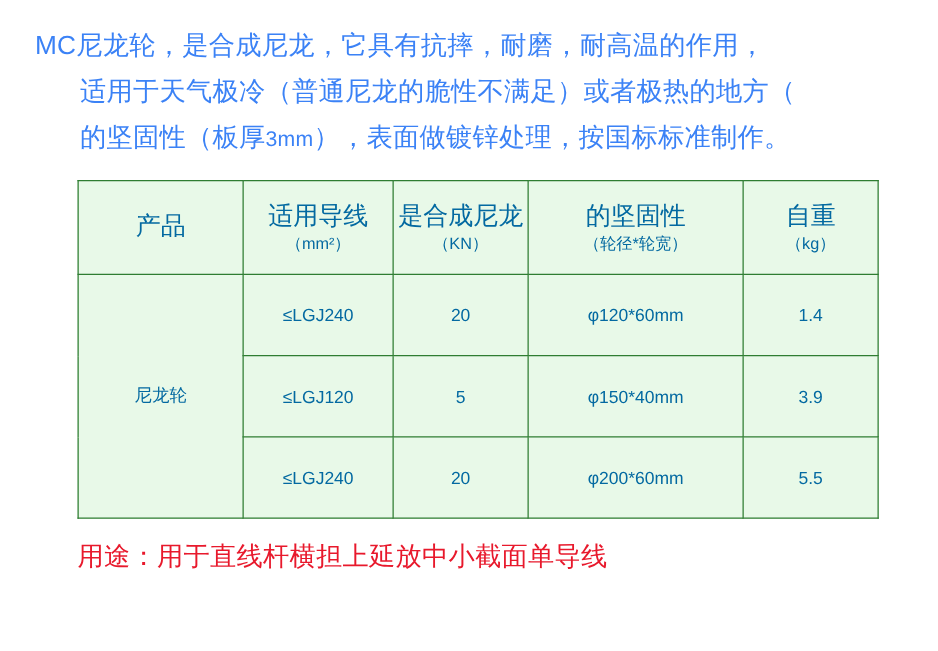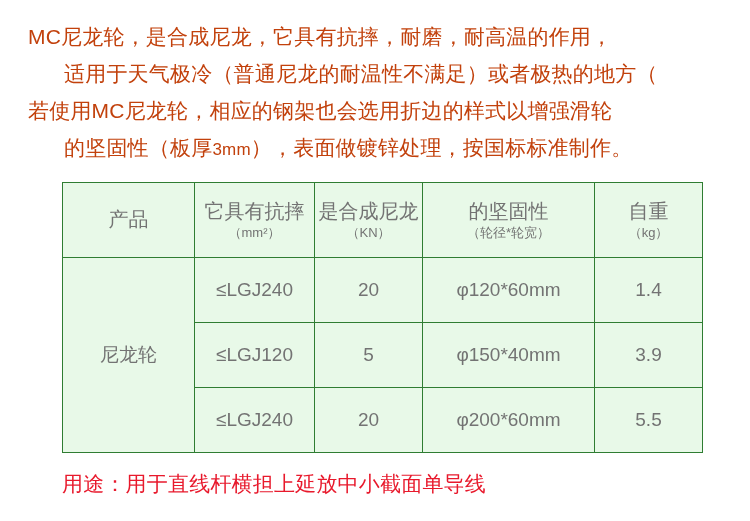--- a/index.html
+++ b/index.html
@@ -17,21 +17,21 @@
   .page {
     position: relative;
     width: 750px;
     height: 521px;
     box-sizing: border-box;
     padding: 18px 28px 0 28px;
   }
   .para {
     font-size: 21px;
     line-height: 37px;
-    color: #c2410c;
+    color: #3b82f6;
     letter-spacing: 0.2px;
     margin: 0;
   }
   .para p {
     margin: 0;
     text-indent: 0;
   }
   .para .indent {
     padding-left: 36px;
   }
@@ -42,30 +42,30 @@
     margin: 14px 0 0 34px;
     border-collapse: collapse;
     width: 640px;
     background: #e8f9e8;
     table-layout: fixed;
   }
   table.spec td {
     border: 1px solid #2f7d32;
     text-align: center;
     vertical-align: middle;
-    color: #737373;
+    color: #0369a1;
     padding: 6px 2px;
   }
   table.spec tr.head td {
     height: 62px;
     font-size: 20px;
   }
   table.spec tr.body td {
     height: 52px;
-    font-size: 19px;
+    font-size: 14px;
   }
   .unit {
     display: block;
     font-size: 13px;
     line-height: 16px;
     margin-top: 2px;
   }
   .colname {
     display: block;
     line-height: 24px;
@@ -87,41 +87,40 @@
   .c-spec { width: 172px; }
   .c-weight { width: 108px; }
 </style>
 </head>
 <body>
 
 <div class="page">
 
   <div class="para">
     <p>MC尼龙轮，是合成尼龙，它具有抗摔，耐磨，耐高温的作用，</p>
-    <p class="indent">适用于天气极冷（普通尼龙的耐温性不满足）或者极热的地方（</p>
-    <p>若使用MC尼龙轮，相应的钢架也会选用折边的样式以增强滑轮</p>
+    <p class="indent">适用于天气极冷（普通尼龙的脆性不满足）或者极热的地方（</p>
     <p class="indent"><span>的坚固性（板厚</span><span class="small-inline">3mm</span><span>），表面做镀锌处理，按国标标准制作。</span></p>
   </div>
 
   <table class="spec">
     <colgroup>
       <col class="c-prod">
       <col class="c-wire">
       <col class="c-load">
       <col class="c-spec">
       <col class="c-weight">
     </colgroup>
     <tbody>
       <tr class="head">
         <td>
           <span class="colname">产品</span>
           <span class="unit"></span>
         </td>
         <td>
-          <span class="colname">它具有抗摔</span>
+          <span class="colname">适用导线</span>
           <span class="unit">（mm²）</span>
         </td>
         <td>
           <span class="colname">是合成尼龙</span>
           <span class="unit">（KN）</span>
         </td>
         <td>
           <span class="colname">的坚固性</span>
           <span class="unit">（轮径*轮宽）</span>
         </td>

